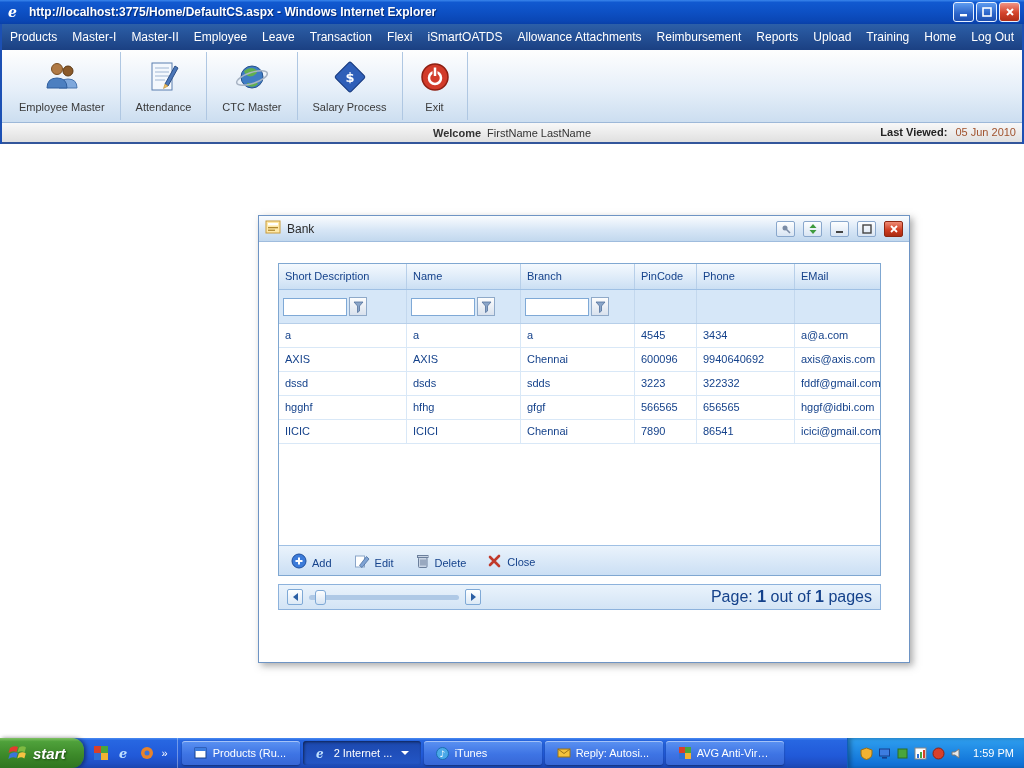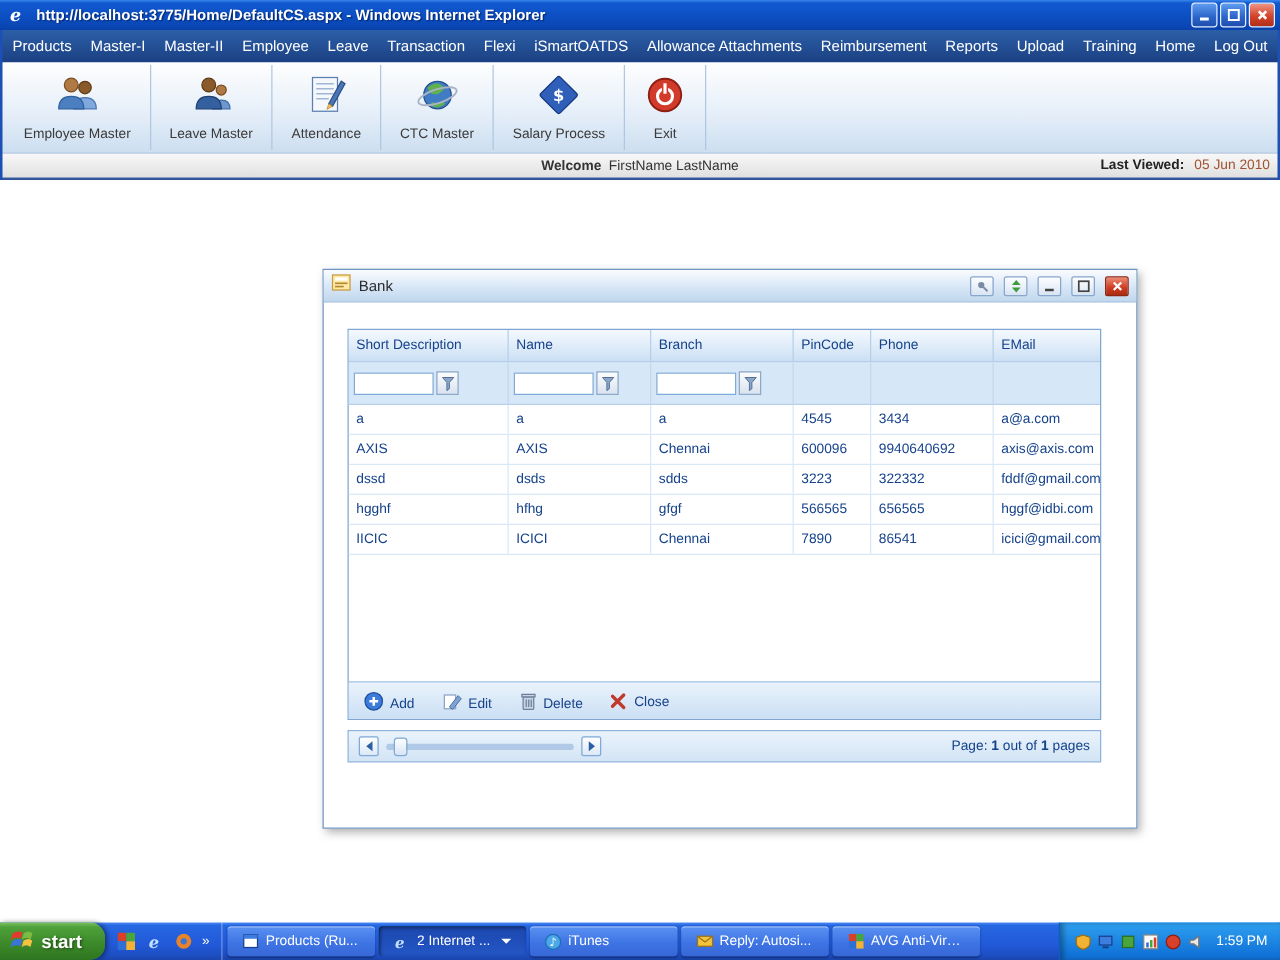--- a/index.html
+++ b/index.html
@@ -69,26 +69,26 @@
   
   .pager{position:absolute;left:19px;top:368px;width:603px;height:26px;border:1px solid #8DB2DC;background:linear-gradient(#EAF3FC,#D3E4F5);
     display:flex;align-items:center;justify-content:space-between;padding:0 8px}
   .scrollgroup{display:flex;align-items:center;gap:3px}
   .sbtn{width:16px;height:16px;border:1px solid #7FA9D6;background:linear-gradient(#FFFFFF,#DCE9F6);border-radius:2px;
     display:flex;align-items:center;justify-content:center;cursor:pointer}
   .tri-l{width:0;height:0;border-top:4px solid transparent;border-bottom:4px solid transparent;border-right:5px solid #2B5FA4}
   .tri-r{width:0;height:0;border-top:4px solid transparent;border-bottom:4px solid transparent;border-left:5px solid #2B5FA4}
   .strack{width:150px;height:5px;background:#AFC9E6;border-radius:3px;position:relative;margin:0 3px}
   .sthumb{position:absolute;left:6px;top:-5px;width:11px;height:15px;background:linear-gradient(#FDFEFF,#D7E5F4);border:1px solid #7FA9D6;border-radius:3px;cursor:pointer}
-  .pagetext{font-size:11px;color:#15428B}
+  .pagetext{font-size:16px;color:#15428B}
 
   
   .taskbar{position:absolute;left:0;right:0;bottom:0;height:30px;display:flex;align-items:center;
     background:linear-gradient(#4A8BF2 0%,#2767E2 8%,#2159D8 60%,#1E4FC4 85%,#1A45AE 100%)}
-  .startbtn{height:30px;padding:0 18px 0 8px;display:flex;align-items:center;gap:5px;color:#fff;font-size:15px;font-weight:bold;
+  .startbtn{height:30px;padding:0 18px 0 8px;display:flex;align-items:center;gap:5px;color:#fff;font-size:15px;font-weight:bold;font-style:italic;
     background:linear-gradient(#7EC162 0%,#4FA13B 12%,#3D8A2A 55%,#2F7520 100%);border-radius:0 12px 12px 0;
     box-shadow:2px 0 4px rgba(0,0,0,.45);text-shadow:1px 1px 2px #1E4A12;cursor:pointer}
   .quicklaunch{display:flex;align-items:center;gap:7px;padding:0 9px;height:100%;border-right:1px solid rgba(255,255,255,.35)}
   .qicon{width:16px;height:16px;display:flex;align-items:center;justify-content:center;cursor:pointer}
   .chevron{color:#fff;font-size:11px;cursor:pointer}
   .tasks{flex:1;display:flex;align-items:center;gap:3px;padding:0 4px;height:100%}
   .taskbtn{flex:1;max-width:118px;height:24px;border-radius:3px;display:flex;align-items:center;gap:5px;padding:0 12px;color:#fff;font-size:11px;
     background:linear-gradient(#5B92F2,#3E74E4 55%,#3767D6);box-shadow:inset 0 1px 0 rgba(255,255,255,.45),0 1px 2px rgba(0,0,0,.35);
     white-space:nowrap;overflow:hidden;cursor:pointer}
   .taskbtn.active{background:linear-gradient(#1C48AE,#2356C6);box-shadow:inset 1px 1px 3px rgba(0,0,0,.55)}
@@ -153,31 +153,20 @@
     <div class="tool">
       <span>
         <svg width="40" height="34" viewBox="0 0 40 34">
           <circle cx="26" cy="11" r="5" fill="#8A5A2B" stroke="#5E3A14"></circle>
           <path d="M17 28q0-9 9-9t9 9z" fill="#7FA8DC" stroke="#4A76B0"></path>
           <circle cx="15" cy="9" r="5.5" fill="#B07A45" stroke="#7A4E22"></circle>
           <path d="M5 28q0-10 10-10t10 10z" fill="#4C7FC0" stroke="#2F5E9E"></path>
         </svg>
       </span>
       <span class="tlabel">Employee Master</span>
-    </div>
-    <div class="tool">
-      <span>
-        <svg width="40" height="34" viewBox="0 0 40 34">
-          <circle cx="28" cy="13" r="4" fill="#B07A45" stroke="#7A4E22"></circle>
-          <path d="M21 28q0-7 7-7t7 7z" fill="#6E97CE" stroke="#426FA8"></path>
-          <circle cx="18" cy="9" r="5.5" fill="#8A5A2B" stroke="#5E3A14"></circle>
-          <path d="M8 28q0-10 10-10t10 10z" fill="#35609F" stroke="#1F3F72"></path>
-        </svg>
-      </span>
-      <span class="tlabel">Leave Master</span>
     </div>
     <div class="tool">
       <span>
         <svg width="36" height="34" viewBox="0 0 36 34">
           <rect x="7" y="3" width="20" height="27" fill="#F4F8FD" stroke="#5B7FAF"></rect>
           <path d="M10 8h14M10 12h14M10 16h14M10 20h10" stroke="#9FB6D4" stroke-width="1.2"></path>
           <path d="M20 24 L30 6 L33 8 L23 26 z" fill="#4A76B8" stroke="#2C4F86"></path>
           <path d="M20 24 l3 2 l-4.5 2.5 z" fill="#F0C060" stroke="#B98A2F" stroke-width="0.6"></path>
         </svg>
       </span>

